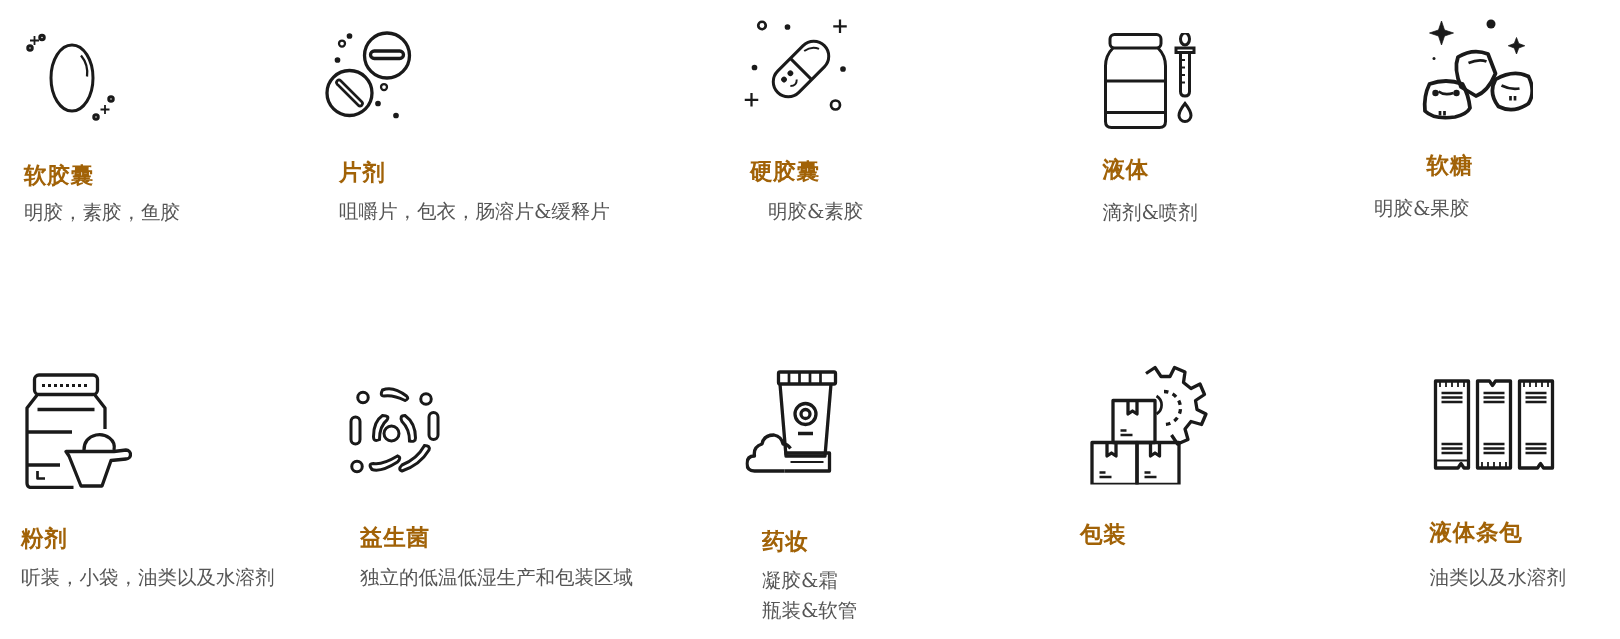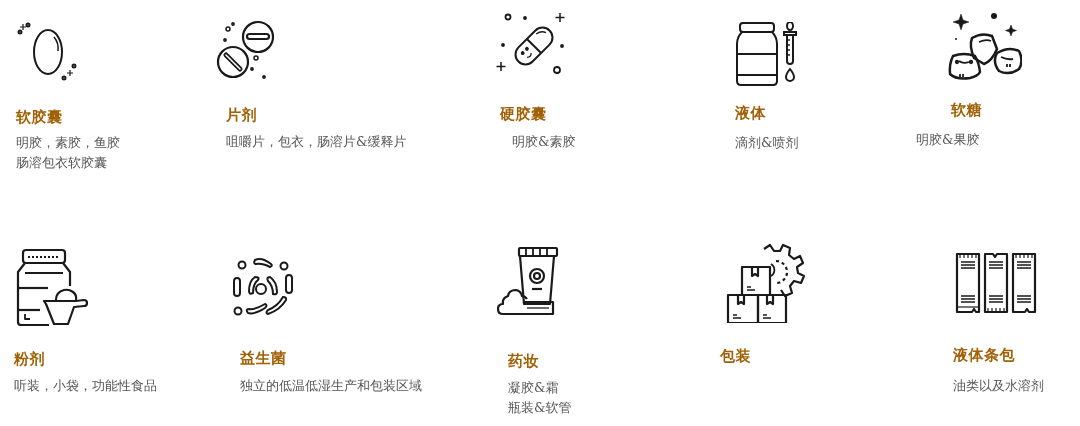--- a/index.html
+++ b/index.html
@@ -24,21 +24,20 @@
         <circle cx="12" cy="5" r="1.5"></circle>
       <path d="M7 4 v6 M4 7 h6" stroke-width="1.2"></path>
       <circle cx="48" cy="58" r="1.5"></circle>
         <circle cx="58" cy="46" r="1.5"></circle>
       <path d="M54 50 v6 M51 53 h6" stroke-width="1.2"></path>
     </svg>
   </div>
   <div class="title" style="left:16px;top:108px;">软胶囊</div>
   <div class="desc" style="left:16px;top:133px;">
     <div>明胶，素胶，鱼胶</div>
-    <div>肠溶包衣软胶囊</div>
   </div>
 </div>
 
 <div class="item">
   <div class="icon" style="left:216px;top:20px;">
     <svg width="62" height="62" viewBox="0 0 62 62" fill="none" stroke="#1a1a1a" stroke-width="2.2">
       <circle cx="42" cy="17" r="15"></circle>
       <rect x="31" y="14" width="22" height="5" rx="2.5"></rect>
       <circle cx="17" cy="42" r="15"></circle>
       <path d="M10 35 l14 14" stroke-width="5" stroke-linecap="round"></path>
@@ -137,21 +136,21 @@
       <path d="M9 27 h38"></path>
       <path d="M2 42 h30"></path>
       <path d="M2 64 h22"></path>
       <path d="M9 68 v5 h5" stroke-width="1.8"></path>
       <path d="M40 54 q0 -8 8 -10 q5 -1 9 2 q4 3 3 8"></path>
       <path d="M28 55 h32 l8 -1 a3 3 0 0 1 0 6 l-10 1 l-6 17 h-14 l-8 -20 z"></path>
     </svg>
   </div>
   <div class="title" style="left:14px;top:350px;">粉剂</div>
   <div class="desc" style="left:14px;top:376px;">
-    <div>听装，小袋，功能性食品</div>
+    <div>听装，小袋，油类以及水溶剂</div>
   </div>
 </div>
 
 <div class="item">
   <div class="icon" style="left:231px;top:256px;">
     <svg width="64" height="64" viewBox="0 0 64 64" fill="none" stroke="#1a1a1a" stroke-width="2">
       <circle cx="11" cy="9" r="3.5"></circle>
       <path d="M24 4 q7 -3 16 4 q2 2 -1 3 q-8 -4 -14 -3 q-3 0 -1 -4 z"></path>
       <circle cx="53" cy="10" r="3.5"></circle>
       <rect x="3" y="22" width="6" height="18" rx="3"></rect>

